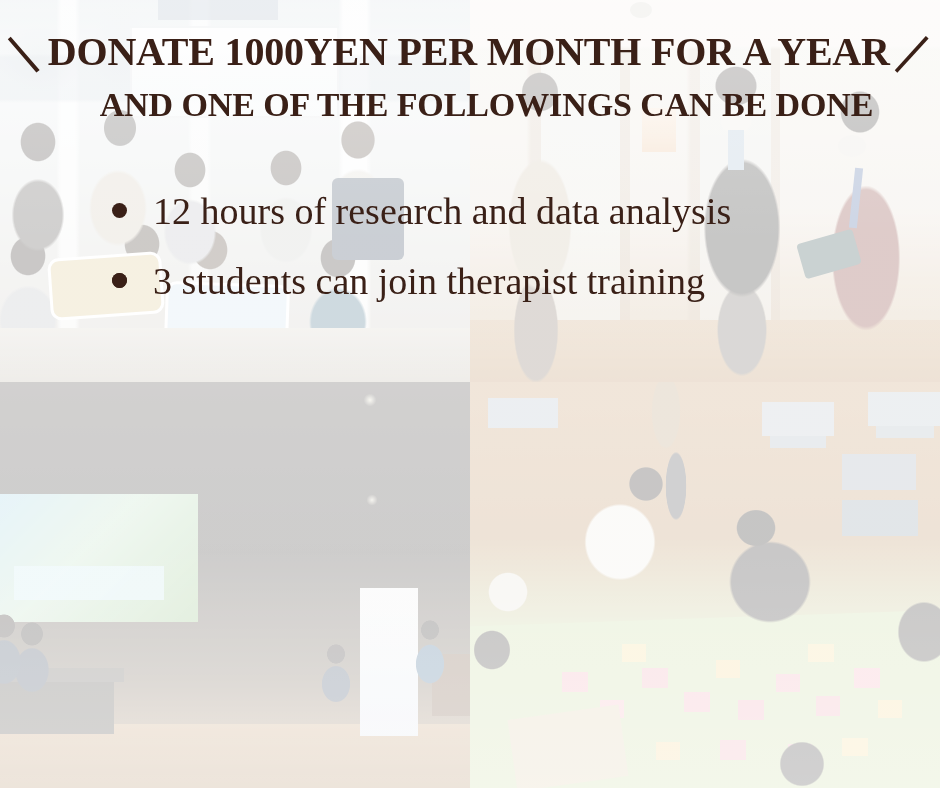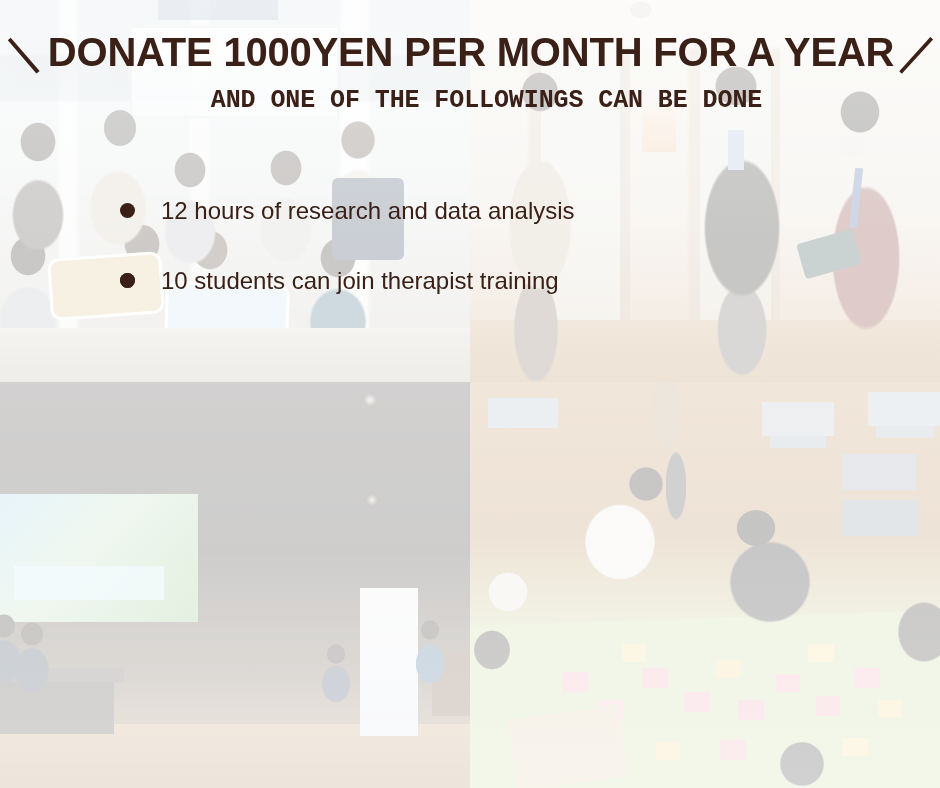--- a/index.html
+++ b/index.html
@@ -330,54 +330,54 @@
 
   
   .content {
     position: absolute;
     inset: 0;
     color: #3a2017;
   }
   .headline {
     position: absolute;
     left: 0; right: 0; top: 32px;
-    text-align: right;
+    text-align: left;
     font-size: 40px;
     font-weight: bold;
     letter-spacing: -0.2px;
     line-height: 1;
     white-space: nowrap;
-    font-family: Liberation Sans, sans-serif;
+    font-family: Liberation Serif, serif;
   }
   .headline .slash {
     font-weight: bold;
     padding: 0 4px;
   }
   .subheadline {
     position: absolute;
     left: 0; right: 0; top: 88px;
     text-align: center;
-    font-size: 25px;
+    font-size: 34px;
     font-weight: bold;
     line-height: 1;
     letter-spacing: -0.1px;
-    font-family: Liberation Mono, monospace;
+    font-family: Liberation Serif, serif;
     margin-left: 33px;
   }
 
   .bullets {
     position: absolute;
-    left: 120px;
+    left: 112px;
     top: 176px;
     width: 800px;
     list-style: none;
     margin: 0;
     padding: 0;
-    font-family: Liberation Sans, sans-serif;
-    font-size: 24px;
+    font-family: Liberation Serif, serif;
+    font-size: 38px;
     line-height: 70px;
     color: #3a2017;
   }
   .bullets li {
     position: relative;
     padding-left: 41px;
     margin: 0;
   }
   .bullets li .dot {
     position: absolute;
@@ -460,18 +460,18 @@
     <ul class="bullets">
       <li>
         <span class="dot"></span>
         <span>12 hours of research and data analysis</span>
       </li>
       <li>
         <span class="dot"></span>
       </li>
       <li>
         <span class="dot"></span>
-        <span>10 students can join therapist training</span>
+        <span>3 students can join therapist training</span>
       </li>
     </ul>
 
   </div>
 </div>
 
 </body></html>

